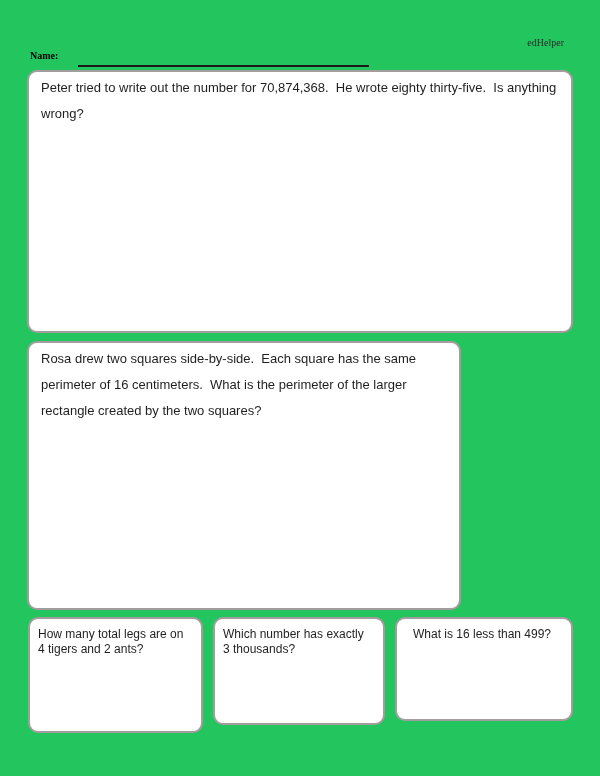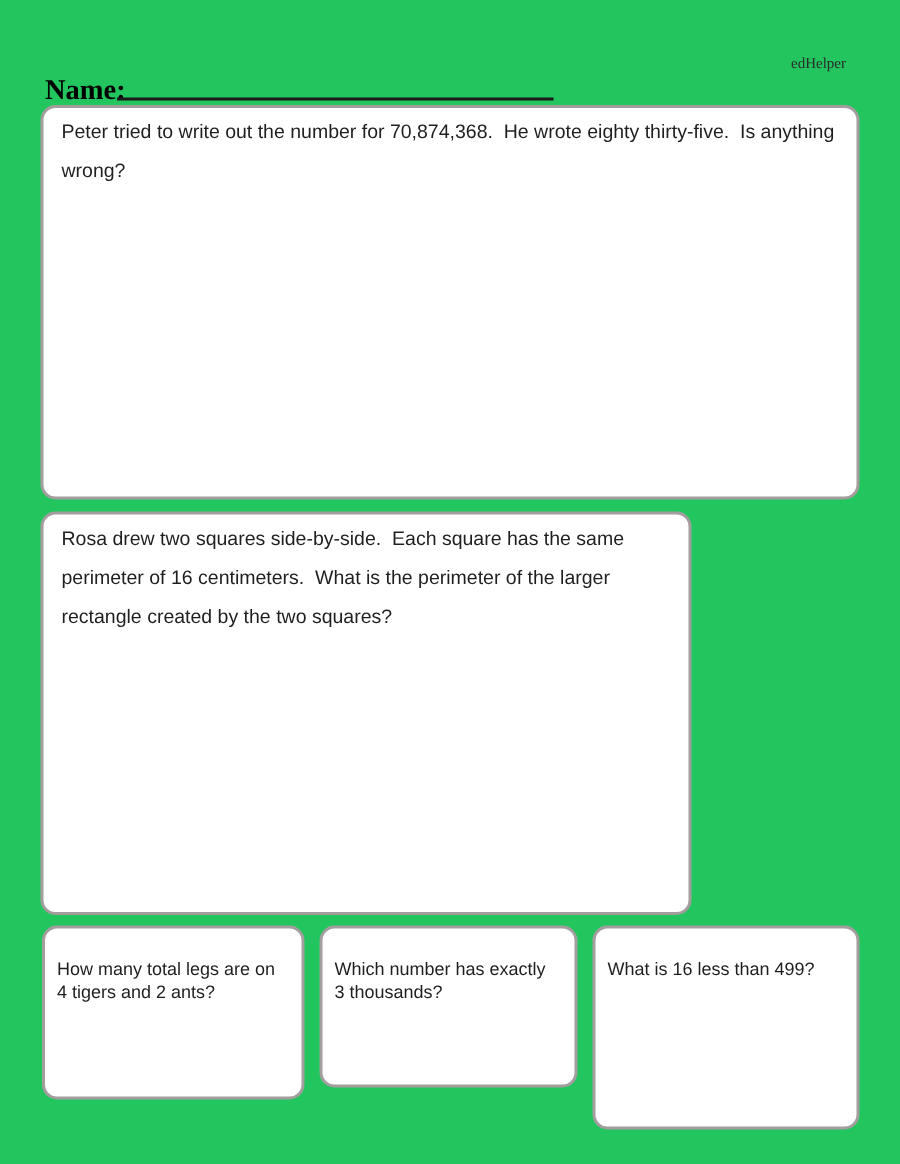--- a/index.html
+++ b/index.html
@@ -22,21 +22,21 @@
     font-family: "Liberation Serif", serif;
     font-size: 10px;
     color: #2b2b2b;
   }
   .name-label {
     position: absolute;
     left: 30px;
     top: 50px;
     font-family: "Liberation Serif", serif;
     font-weight: bold;
-    font-size: 19px;
+    font-size: 10px;
     color: #000000;
   }
   .name-line {
     position: absolute;
     left: 78px;
     top: 48px;
     width: 291px;
     height: 17px;
     border-bottom: 2px solid #1a1a1a;
   }
@@ -44,34 +44,34 @@
     position: absolute;
     box-sizing: border-box;
     background: #ffffff;
     border: 2px solid #a49d9d;
     border-radius: 10px;
   }
   .box-1 { left: 27px; top: 70px;  width: 546px; height: 263px; }
   .box-2 { left: 27px; top: 341px; width: 434px; height: 269px; }
   .box-3 { left: 28px;  top: 617px; width: 175px; height: 116px; }
   .box-4 { left: 213px; top: 617px; width: 172px; height: 108px; }
-  .box-5 { left: 395px; top: 617px; width: 178px; height: 136px; }
+  .box-5 { left: 395px; top: 617px; width: 178px; height: 104px; text-align: center; }
   .ptext {
     color: #1f1f1f;
     white-space: pre-wrap;
   }
   .ptext-large {
     font-size: 13px;
     line-height: 26px;
     padding: 3px 12px;
   }
   .ptext-small {
     font-size: 12px;
     line-height: 14.5px;
-    padding: 20px 12px 4px 8px;
+    padding: 8px 12px 4px 8px;
   }
 </style>
 </head>
 <body>
 
 <div class="page">
 
   <div class="brand">edHelper</div>
 
   <div class="name-label">Name:</div>

